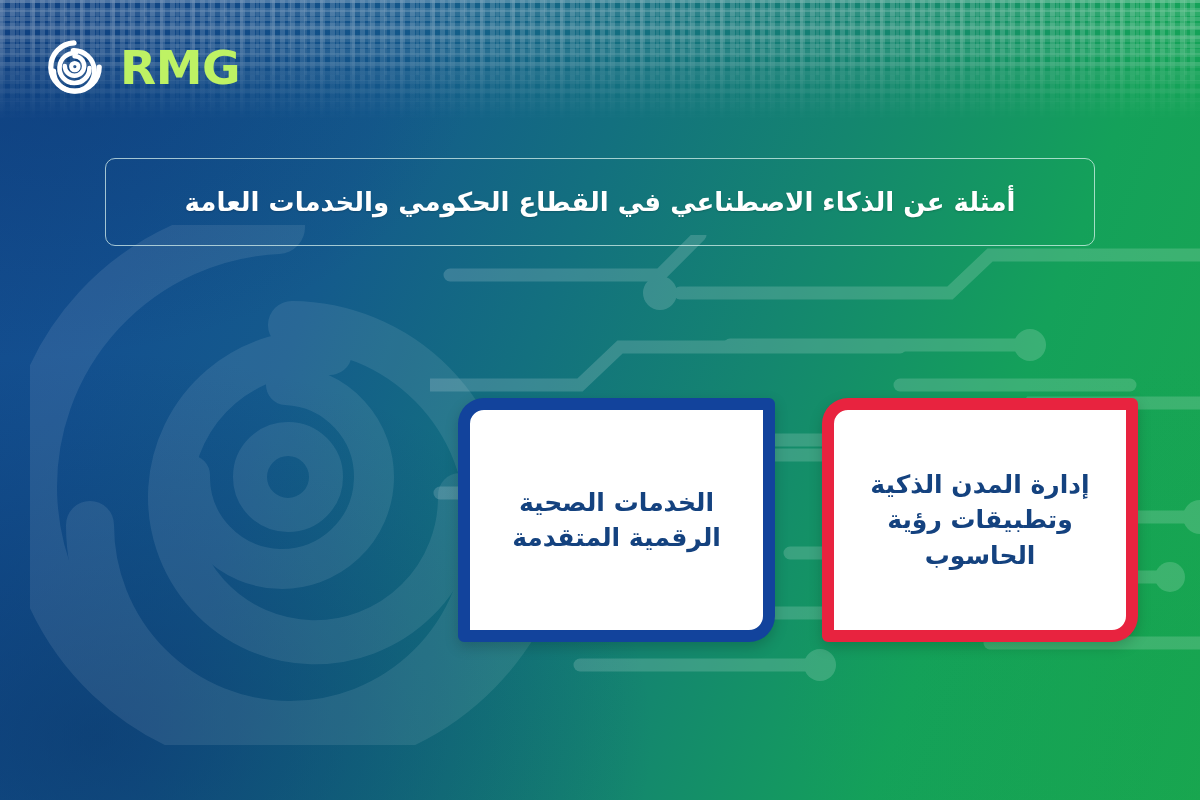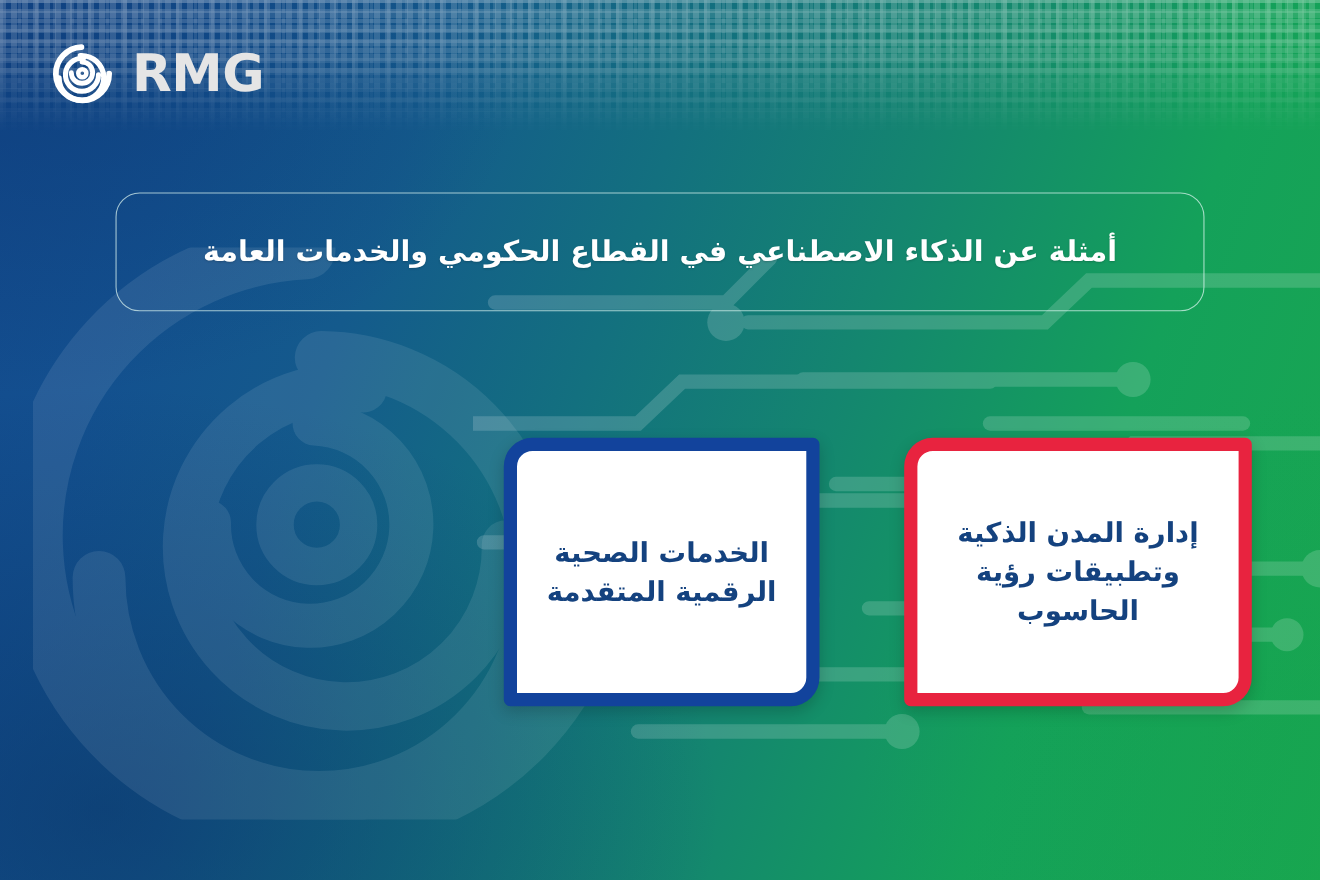--- a/index.html
+++ b/index.html
@@ -101,42 +101,41 @@
     left: 44px;
     height: 68px;
     display: flex;
     flex-direction: row;
     align-items: center;
     gap: 14px;
     direction: ltr;
   }
   .logo-mark { width: 62px; height: 62px; flex: 0 0 auto; }
   .logo-word {
-    color: #e5e5e5;
+    color: #bef264;
     font-size: 47px;
     font-weight: 700;
     letter-spacing: -0.5px;
     line-height: 1;
     font-family: "DejaVu Sans", "Liberation Sans", sans-serif;
   }
 
   
   .title-banner {
     position: absolute;
     left: 105px;
     top: 158px;
     width: 990px;
-    height: 108px;
+    height: 88px;
     border: 1.6px solid rgba(220,245,240,.72);
-    border-radius: 22px;
+    border-radius: 10px;
     display: flex;
     align-items: center;
     justify-content: center;
     padding: 0 26px;
-    margin-top: 17px;
   }
   .title-text {
     color: #ffffff;
     font-size: 26px;
     font-weight: 700;
     line-height: 1.32;
     text-align: center;
     direction: rtl;
     text-shadow: 0 1px 2px rgba(0,0,0,.18);
   }
@@ -172,21 +171,21 @@
     direction: rtl;
   }
 
   
   .card.c1 {
     left: 82px;  width: 314px;
     border-color: #f5ca1c;
     border-radius: 26px 6px 26px 6px;
   }
   .card.c2 {
-    left: 458px; width: 287px;
+    left: 458px; width: 317px;
     border-color: #12439c;
     border-radius: 26px 6px 26px 6px;
   }
   .card.c3 {
     left: 822px; width: 316px;
     border-color: #e8233f;
     border-radius: 26px 6px 26px 6px;
   }
 </style>
 </head>

